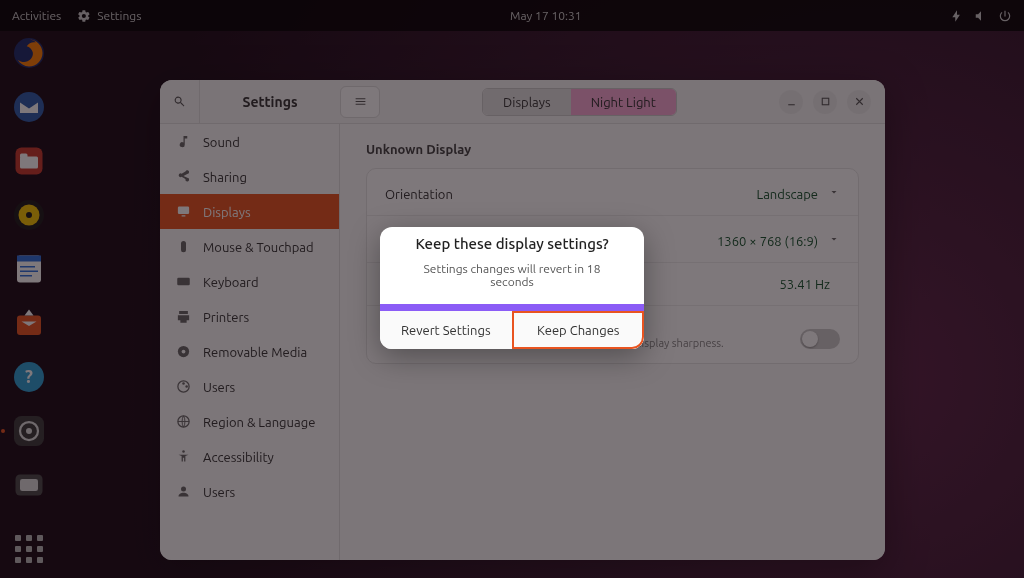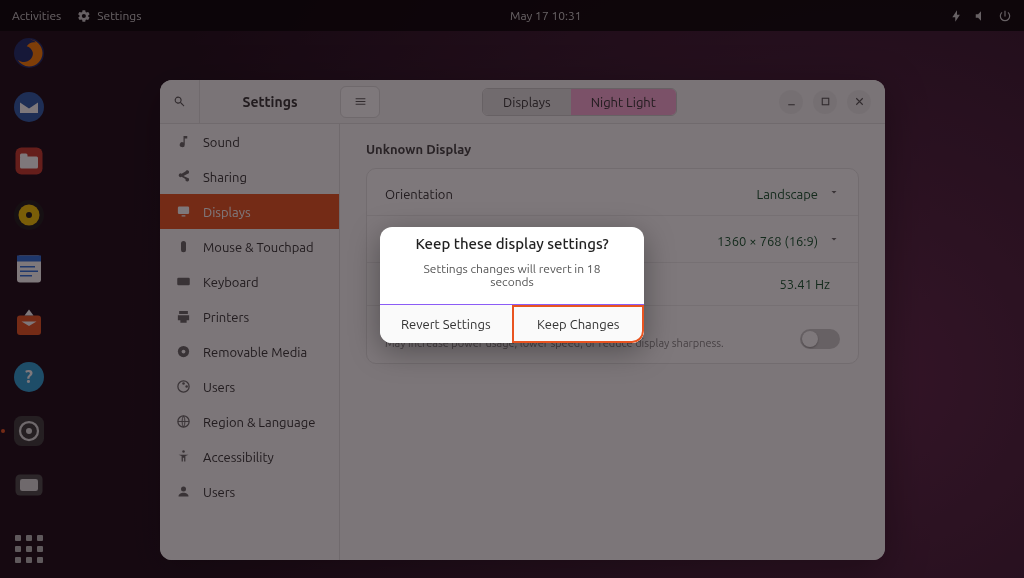--- a/index.html
+++ b/index.html
@@ -77,21 +77,21 @@
 
   
   .dimmer { position:absolute; inset:0; background:rgba(20,10,15,0.55); z-index:5; }
 
   .dialog { position:absolute; left:380px; top:227px; width:264px;
     background:#fff; border-radius:12px; overflow:hidden; z-index:6;
     box-shadow:0 8px 30px rgba(0,0,0,0.35);}
   .dlg-body { padding:8px 22px 16px; text-align:center; }
   .dlg-title { font-size:15px; font-weight:500; color:#222; margin-bottom:10px; }
   .dlg-msg { font-size:12px; color:#555; }
-  .dlg-btns { display:flex; border-top:1px solid #8b5cf6; }
+  .dlg-btns { display:flex; border-top:7px solid #8b5cf6; }
   .dlg-btn { flex:1; padding:12px 0; font-size:13px; text-align:center; color:#333;
     background:#fafafa; }
   .dlg-btn + .dlg-btn { border-left:1px solid #e4e4e4; }
   .dlg-btn.primary { outline:2px solid #E95420; outline-offset:-2px; position:relative; z-index:1;
     border-radius:0 0 12px 0; }
 </style>
 </head>
 <body>
 
 <div class="wallpaper"></div>

